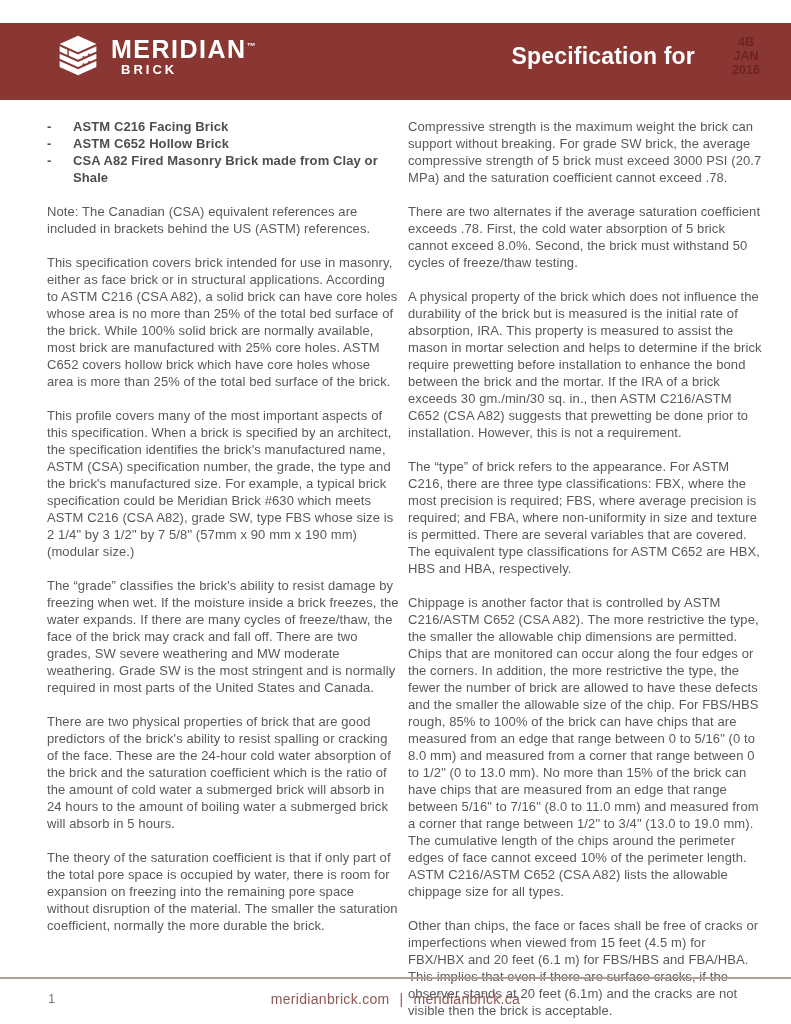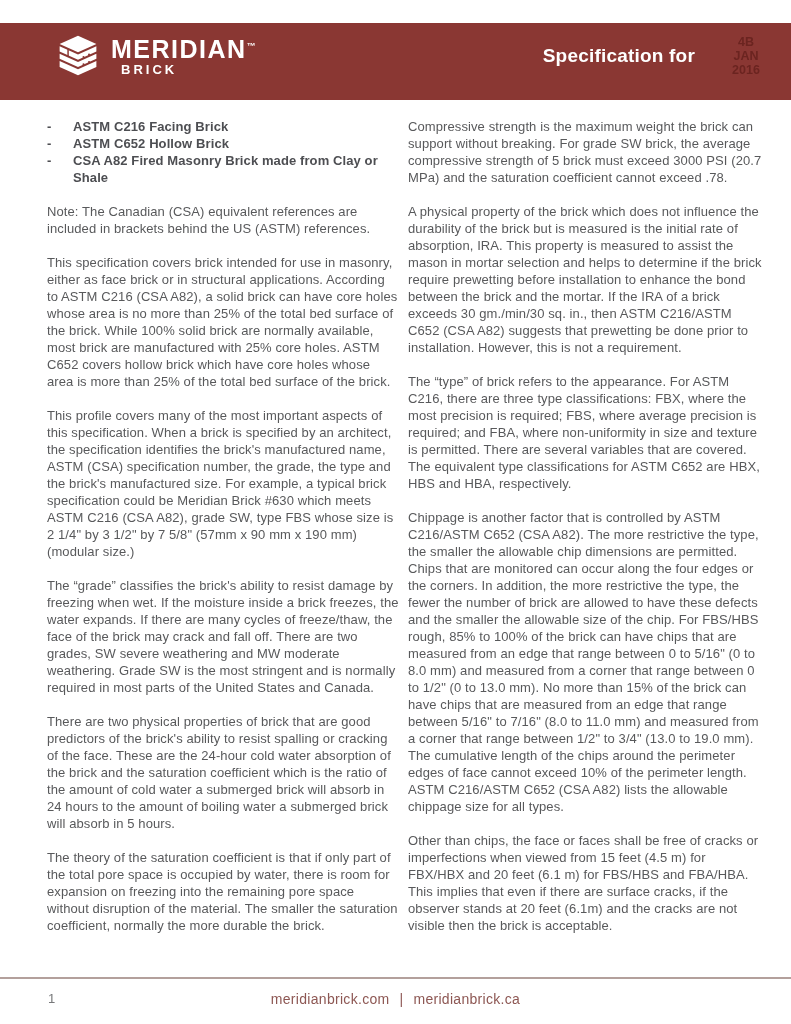--- a/index.html
+++ b/index.html
@@ -26,21 +26,21 @@
     padding:0 24px 12px 55px;
   }
   .logo{display:flex;align-items:center;}
   .logo-icon{width:46px;height:46px;margin-right:10px;flex:0 0 auto;}
   .logo-text{color:#fff;}
   .logo-brand{font-weight:bold;font-size:25px;letter-spacing:1.5px;line-height:24px;}
   .logo-brand .tm{font-size:9px;vertical-align:super;letter-spacing:0;}
   .logo-sub{font-weight:bold;font-size:13px;letter-spacing:3px;margin-left:10px;line-height:15px;}
   .band-spacer{flex:1;}
   .band-title{
-    color:#fff;font-weight:bold;font-size:19px;line-height:22px;
+    color:#fff;font-weight:bold;font-size:23px;line-height:22px;
     text-align:right;margin-right:30px;letter-spacing:.2px;
   }
   .band-date{
     color:var(--date-text);font-weight:bold;font-size:12.5px;line-height:14px;
     text-align:center;min-width:42px;
   }
   
   .content{
     position:absolute;top:100px;left:0;width:791px;
     display:flex;padding:18px 26px 0 47px;gap:9px;
@@ -135,20 +135,21 @@
       <p class="para">Note: The Canadian (CSA) equivalent references are included in brackets behind the US (ASTM) references.</p>
       <p class="para">This specification covers brick intended for use in masonry, either as face brick or in structural applications. According to ASTM C216 (CSA A82), a solid brick can have core holes whose area is no more than 25% of the total bed surface of the brick. While 100% solid brick are normally available, most brick are manufactured with 25% core holes. ASTM C652 covers hollow brick which have core holes whose area is more than 25% of the total bed surface of the brick.</p>
       <p class="para">This profile covers many of the most important aspects of this specification. When a brick is specified by an architect, the specification identifies the brick's manufactured name, ASTM (CSA) specification number, the grade, the type and the brick's manufactured size. For example, a typical brick specification could be Meridian Brick #630 which meets ASTM C216 (CSA A82), grade SW, type FBS whose size is 2 1/4" by 3 1/2" by 7 5/8" (57mm x 90 mm x 190 mm) (modular size.)</p>
       <p class="para">The “grade” classifies the brick's ability to resist damage by freezing when wet. If the moisture inside a brick freezes, the water expands. If there are many cycles of freeze/thaw, the face of the brick may crack and fall off. There are two grades, SW severe weathering and MW moderate weathering. Grade SW is the most stringent and is normally required in most parts of the United States and Canada.</p>
       <p class="para">There are two physical properties of brick that are good predictors of the brick's ability to resist spalling or cracking of the face. These are the 24-hour cold water absorption of the brick and the saturation coefficient which is the ratio of the amount of cold water a submerged brick will absorb in 24 hours to the amount of boiling water a submerged brick will absorb in 5 hours.</p>
       <p class="para">The theory of the saturation coefficient is that if only part of the total pore space is occupied by water, there is room for expansion on freezing into the remaining pore space without disruption of the material. The smaller the saturation coefficient, normally the more durable the brick.</p>
     </div>
 
     <div class="col right">
       <p class="para">Compressive strength is the maximum weight the brick can support without breaking. For grade SW brick, the average compressive strength of 5 brick must exceed 3000 PSI (20.7 MPa) and the saturation coefficient cannot exceed .78.</p>
+      <p class="para">There are two alternates if the average saturation coefficient exceeds .78. First, the cold water absorption of 5 brick cannot exceed 8.0%. Second, the brick must withstand 50 cycles of freeze/thaw testing.</p>
       <p class="para">A physical property of the brick which does not influence the durability of the brick but is measured is the initial rate of absorption, IRA. This property is measured to assist the mason in mortar selection and helps to determine if the brick require prewetting before installation to enhance the bond between the brick and the mortar. If the IRA of a brick exceeds 30 gm./min/30 sq. in., then ASTM C216/ASTM C652 (CSA A82) suggests that prewetting be done prior to installation. However, this is not a requirement.</p>
       <p class="para">The “type” of brick refers to the appearance. For ASTM C216, there are three type classifications: FBX, where the most precision is required; FBS, where average precision is required; and FBA, where non-uniformity in size and texture is permitted. There are several variables that are covered.  The equivalent type classifications for ASTM C652 are HBX, HBS and HBA, respectively.</p>
       <p class="para">Chippage is another factor that is controlled by ASTM C216/ASTM C652 (CSA A82). The more restrictive the type, the smaller the allowable chip dimensions are permitted. Chips that are monitored can occur along the four edges or the corners. In addition, the more restrictive the type, the fewer the number of brick are allowed to have these defects and the smaller the allowable size of the chip. For FBS/HBS rough, 85% to 100% of the brick can have chips that are measured from an edge that range between 0 to 5/16" (0 to 8.0 mm) and measured from a corner that range between 0 to 1/2" (0 to 13.0 mm). No more than 15% of the brick can have chips that are measured from an edge that range between 5/16" to 7/16" (8.0 to 11.0 mm) and measured from a corner that range between 1/2" to 3/4" (13.0 to 19.0 mm). The cumulative length of the chips around the perimeter edges of face cannot exceed 10% of the perimeter length. ASTM C216/ASTM C652 (CSA A82) lists the allowable chippage size for all types.</p>
       <p class="para">Other than chips, the face or faces shall be free of cracks or imperfections when viewed from 15 feet (4.5 m) for FBX/HBX and 20 feet (6.1 m) for FBS/HBS and FBA/HBA. This implies that even if there are surface cracks, if the observer stands at 20 feet (6.1m) and the cracks are not visible then the brick is acceptable.</p>
     </div>
 
   </div>
 
   <div class="footer">
     <div class="page-num">1</div>

